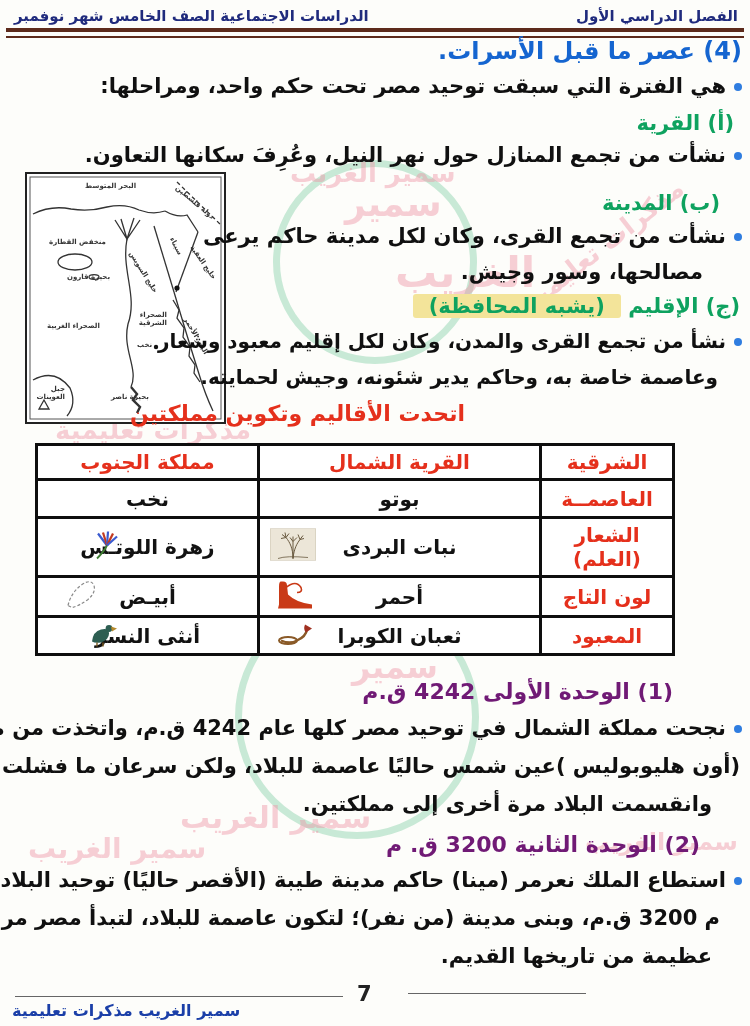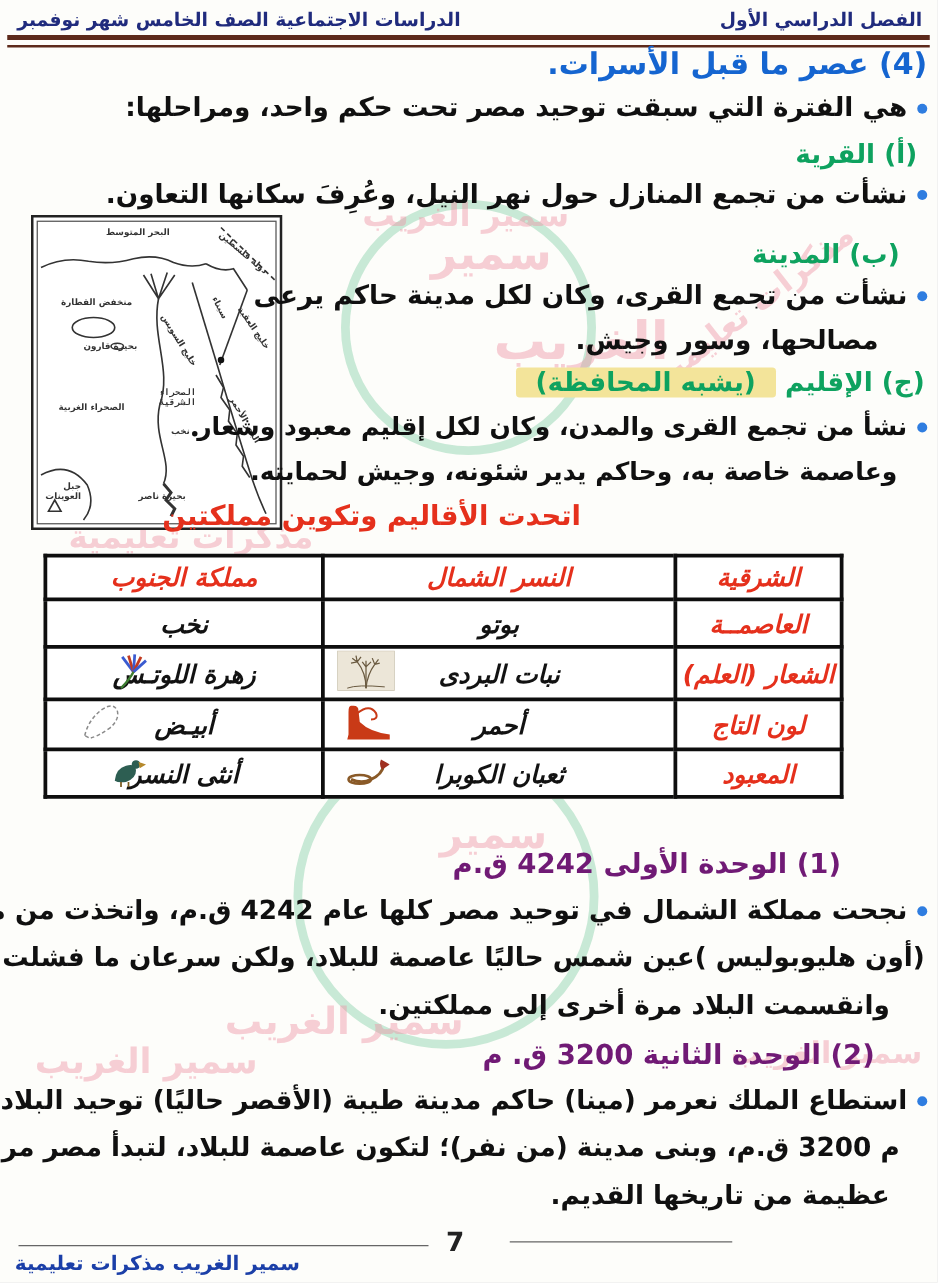--- a/index.html
+++ b/index.html
@@ -28,21 +28,21 @@
   
   .map{position:absolute;top:172px;left:25px;width:197px;height:248px;
     border:2px solid #222;background:#fff;direction:ltr;}
   .map svg{position:absolute;top:0;left:0;}
   .map-label{position:absolute;font-size:7px;font-weight:700;color:#333;
     white-space:nowrap;transform-origin:left top;direction:rtl;}
   
   table.cmp{position:absolute;top:443px;right:75px;border-collapse:collapse;
     table-layout:fixed;background:#fff;}
   table.cmp td{border:3px solid #0e0e0e;text-align:center;vertical-align:middle;
-    font-size:20px;padding:4px;font-style:italic;}
+    font-size:20px;padding:4px;}
   td.lbl{color:#e5301c;font-size:19px;}
   td.hdr{color:#e5301c;font-size:20px;}
   .cellwrap{position:relative;width:100%;height:100%;display:flex;
     align-items:flex-end;justify-content:center;}
   .cell-icon{position:absolute;top:50%;transform:translateY(-50%);}
   
   .wm{position:absolute;color:#ee8fa2;opacity:.42;white-space:nowrap;pointer-events:none;}
   .wm-circle{position:absolute;border:7px solid rgba(148,214,177,.5);
     border-radius:50%;pointer-events:none;}
   
@@ -117,21 +117,21 @@
       <circle cx="129" cy="173" r="2.2" fill="#111"></circle>
     </svg>
     <span class="map-label" style="left:58px;top:8px;">البحر المتوسط</span>
     <span class="map-label" style="left:152px;top:10px;transform:rotate(40deg);">دولة فلسطين</span>
     <span class="map-label" style="left:22px;top:64px;">منخفض القطارة</span>
     <span class="map-label" style="left:40px;top:99px;">بحيرة قارون</span>
     <span class="map-label" style="left:148px;top:62px;transform:rotate(62deg);">سيناء</span>
     <span class="map-label" style="left:107px;top:76px;transform:rotate(58deg);">خليج السويس</span>
     <span class="map-label" style="left:168px;top:70px;transform:rotate(55deg);">خليج العقبة</span>
     <span class="map-label" style="left:20px;top:148px;">الصحراء الغربية</span>
-    <span class="map-label" style="left:96px;top:138px;width:34px;white-space:normal;line-height:1.1;font-family:Liberation Mono, monospace;">الصحراء الشرقية</span>
+    <span class="map-label" style="left:106px;top:138px;width:34px;white-space:normal;line-height:1.1;">الصحراء الشرقية</span>
     <span class="map-label" style="left:162px;top:142px;transform:rotate(60deg);">البحر الأحمر</span>
     <span class="map-label" style="left:110px;top:167px;">نخب</span>
     <span class="map-label" style="left:84px;top:219px;">بحيرة ناصر</span>
     <span class="map-label" style="left:8px;top:212px;width:30px;white-space:normal;line-height:1.1;">جبل العوينات</span>
   </div>
 
   <div class="abs green-h" style="top:191px;right:30px;">(ب) المدينة</div>
   <div class="abs body-line" style="top:224px;right:8px;">
     <span class="bullet"></span><span>نشأت من تجمع القرى، وكان لكل مدينة حاكم يرعى</span>
   </div>
@@ -149,21 +149,21 @@
 
   <table class="cmp">
     <colgroup>
         <col style="width:133px;">
         <col style="width:282px;">
         <col style="width:222px;">
       </colgroup>
     <tbody>
         <tr style="height:34px;">
       <td class="hdr">الشرقية</td>
-      <td class="hdr">النسر الشمال</td>
+      <td class="hdr">القرية الشمال</td>
       <td class="hdr">مملكة الجنوب</td>
     </tr>
     <tr style="height:38px;">
       <td class="lbl">العاصمــة</td>
       <td>بوتو</td>
       <td>نخب</td>
     </tr>
     <tr style="height:42px;">
       <td class="lbl">الشعار (العلم)</td>
       <td>

